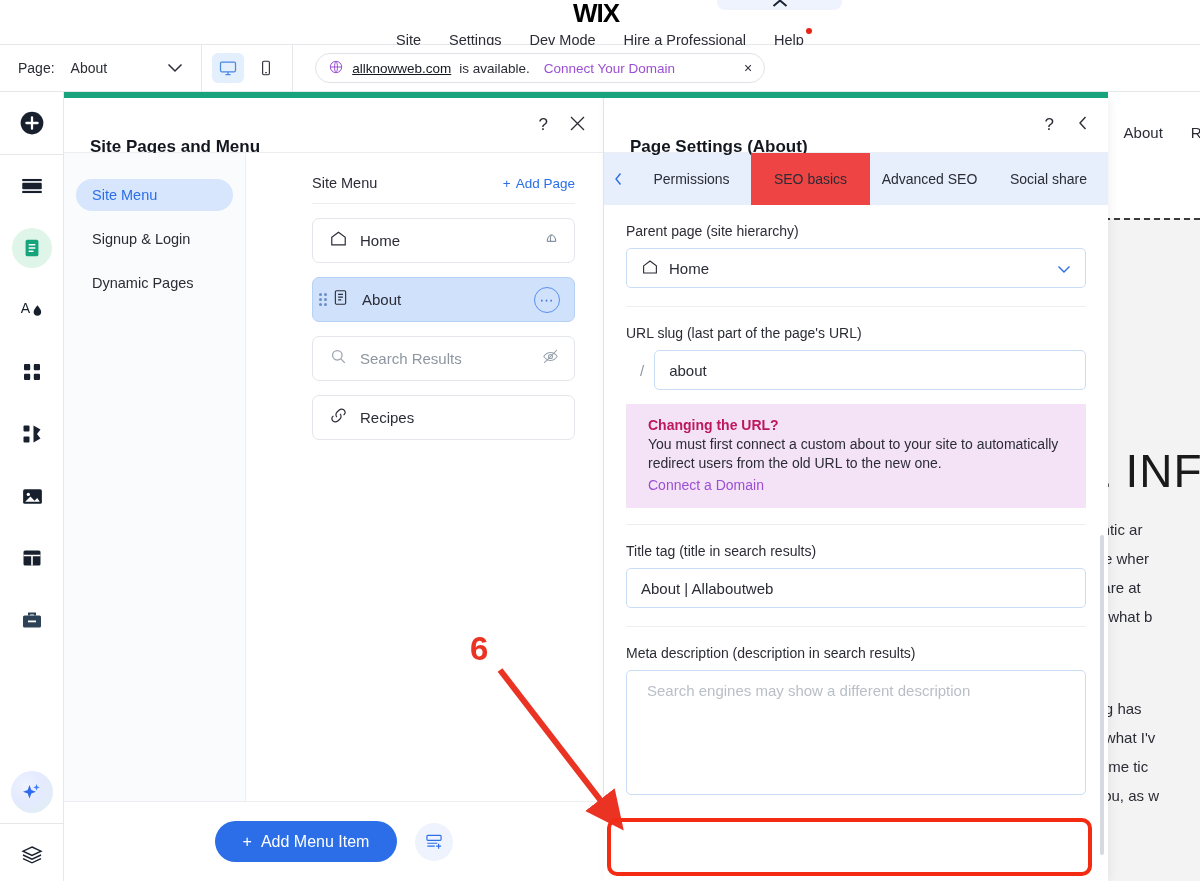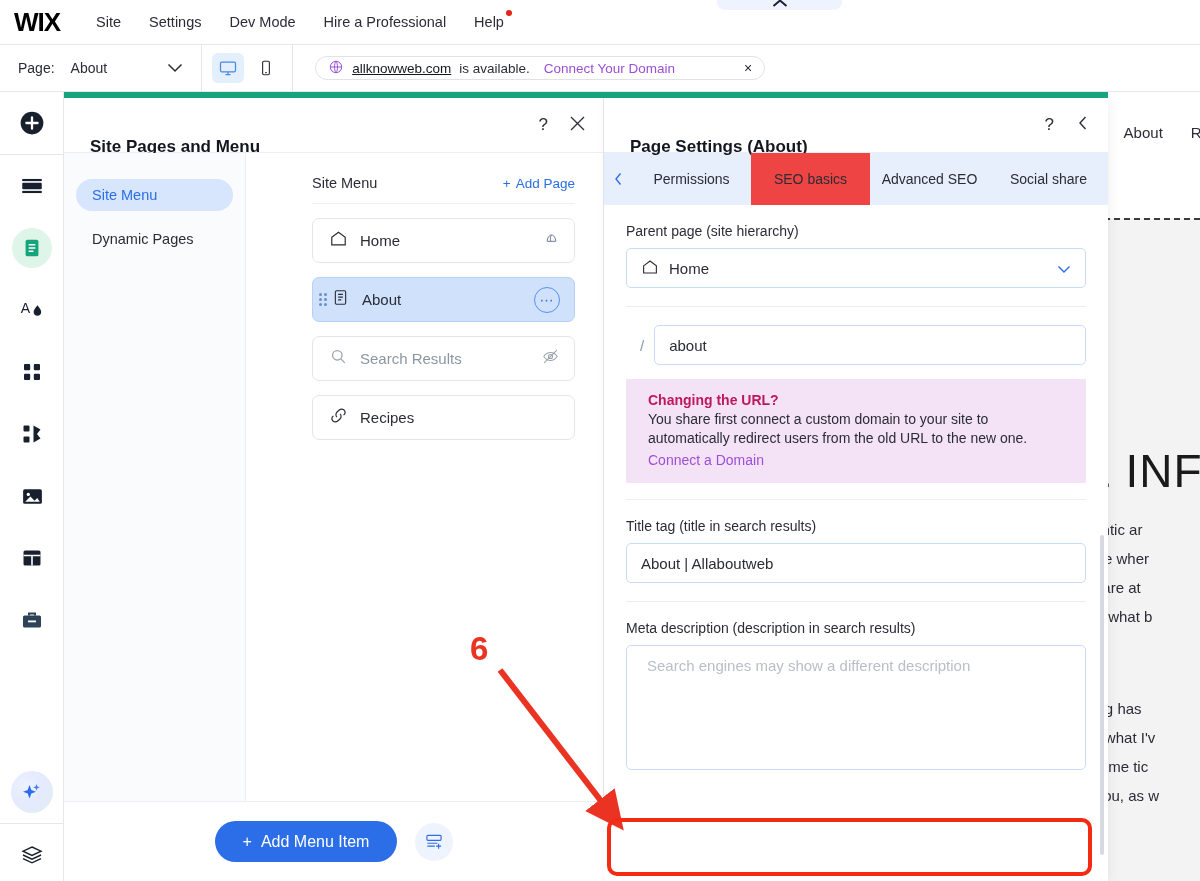--- a/index.html
+++ b/index.html
@@ -9,21 +9,21 @@
     background:#ffffff;
     color:#2b2c36;
     -webkit-font-smoothing:antialiased;
   }
   #root { position:relative; width:1200px; height:881px; overflow:hidden; background:#fff; }
 
   
   .topbar {
     position:absolute; left:0; top:0; width:1200px; height:45px;
     background:#fff; border-bottom:1px solid #e5e7ea;
-    display:flex; align-items:center; z-index:40;
+    display:flex; align-items:center; z-index:40;flex-direction:column;
   }
   .wix-logo {
     font-family:"Liberation Sans", sans-serif;
     font-weight:700; font-size:26px; letter-spacing:-1px;
     color:#000; margin-left:14px; margin-right:22px; line-height:1;
   }
   .topmenu { display:flex; align-items:center; gap:0; }
   .topmenu-item {
     font-size:14.5px; color:#2b2c36; padding:6px 14px;
     position:relative; white-space:nowrap; cursor:default;
@@ -43,21 +43,21 @@
   .page-value { font-size:14px; color:#2b2c36; margin-left:16px; }
   .page-chevron { margin-left:60px; color:#2b2c36; display:flex; }
   .vdiv { width:1px; height:46px; background:#e5e7ea; margin-left:18px; }
   .viewbtns { display:flex; align-items:center; gap:6px; padding:0 10px; }
   .viewbtn {
     width:32px; height:30px; border-radius:6px;
     display:flex; align-items:center; justify-content:center;
   }
   .viewbtn.active { background:#e3effd; }
   .domain-pill {
-    margin-left:22px; height:24px; border-radius:16px;
+    margin-left:22px; height:30px; border-radius:16px;
     background:#fff; border:1px solid #dfe3e8;
     display:flex; align-items:center; gap:8px; padding:0 12px 0 12px;
     font-size:13.5px; color:#2b2c36; width:450px;
   }
   .domain-name { text-decoration:underline; font-weight:400; color:#131720; }
   .domain-link { color:#9c4fd4; margin-left:6px; }
   .domain-x { margin-left:auto; color:#2b2c36; font-size:14px; }
   .undo-wrap {
     position:absolute; right:0; top:45px; width:58px; height:46px;
     border-left:1px solid #e5e7ea;
@@ -293,20 +293,21 @@
           <svg width="15" height="15" viewBox="0 0 15 15">
               <path d="M1 1 L14 14 M14 1 L1 14" stroke="#2b2c36" stroke-width="1.3" fill="none"></path>
             </svg>
         </span>
       </span>
     </div>
 
     <div class="pages-body">
       <div class="pages-left">
         <div class="pl-item active">Site Menu</div>
+        <div class="pl-item">Signup &amp; Login</div>
         <div class="pl-item">Dynamic Pages</div>
       </div>
 
       <div class="pages-right">
         <div class="pr-head">
           <span class="pr-title">Site Menu</span>
           <span class="pr-add">
             <span>+</span>
             <span>Add Page</span>
           </span>
@@ -438,27 +439,28 @@
                 <path d="M1.5 1.5 L7 7 L12.5 1.5" stroke="#2b6ee8" stroke-width="1.4" fill="none"></path>
               </svg>
           </span>
         </div>
       </div>
 
       <div style="height:18px"></div>
       <div class="field-sep"></div>
 
       <div class="field">
+        <div class="flabel">URL slug (last part of the page's URL)</div>
         <div class="slug-row">
           <span class="slug-slash">/</span>
           <span class="text-input">about</span>
         </div>
         <div class="notice">
           <div class="notice-title">Changing the URL?</div>
-          <div class="notice-text">You share first connect a custom domain to your site to automatically redirect users from the old URL to the new one.</div>
+          <div class="notice-text">You must first connect a custom about to your site to automatically redirect users from the old URL to the new one.</div>
           <span class="notice-link">Connect a Domain</span>
         </div>
       </div>
 
       <div style="height:16px"></div>
       <div class="field-sep"></div>
 
       <div class="field">
         <div class="flabel">Title tag (title in search results)</div>
         <div class="text-input">About | Allaboutweb</div>

